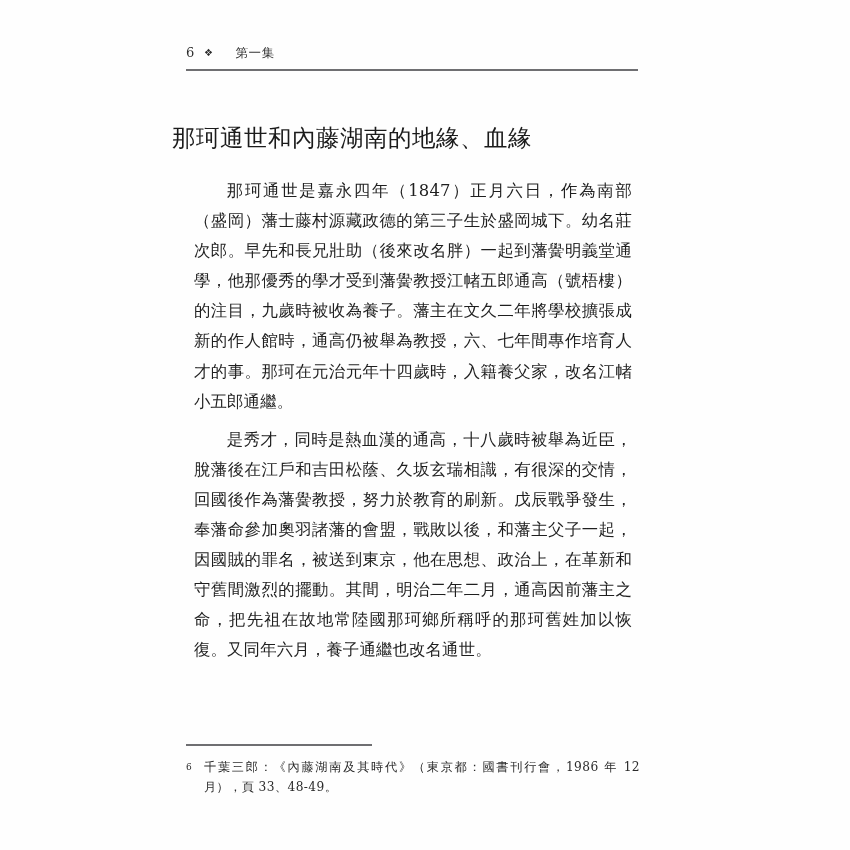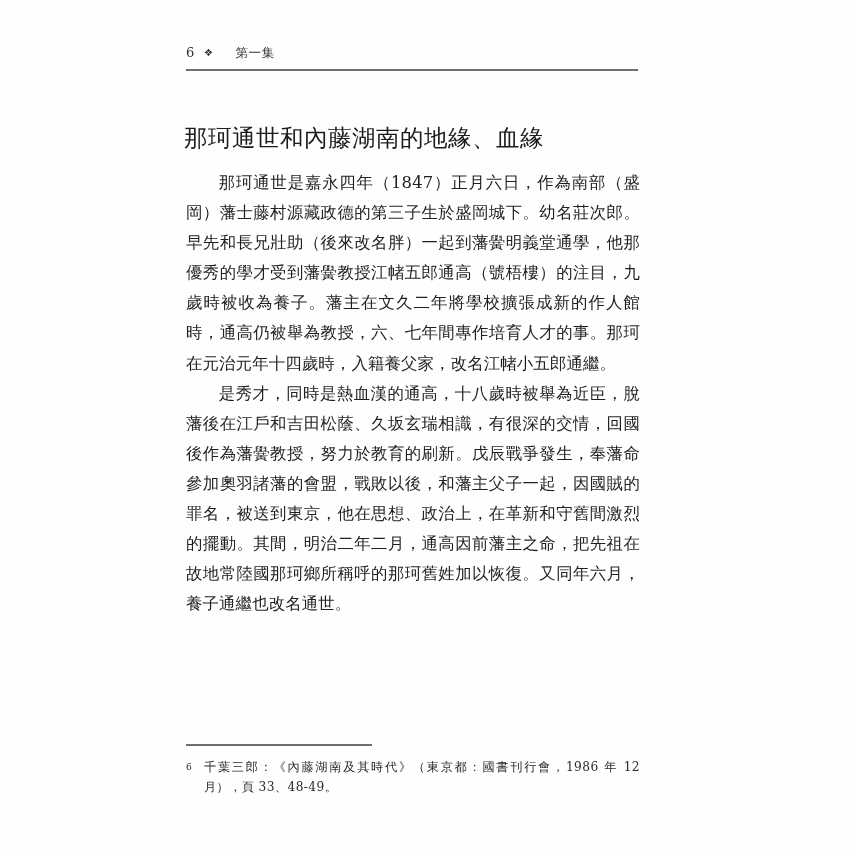--- a/index.html
+++ b/index.html
@@ -63,39 +63,39 @@
   .rh-rule {
     margin-top: 7px;
     height: 2px;
     background: #6f6f72;
     width: 452px;
   }
 
   
   .section-title {
     position: absolute;
-    left: 184px;
+    left: 172px;
     top: 106px;
     font-family: "DejaVu Sans", "Liberation Sans", sans-serif;
     font-size: 23.5px;
     font-weight: 400;
     letter-spacing: 0.5px;
     color: #1b1b1b;
     white-space: nowrap;
   }
 
   
   .body-text {
     position: absolute;
     left: 186px;
     top: 168px;
     width: 454px;
   }
   .para {
-    margin: 0;
+    margin: 8px;
     font-size: 16.4px;
     line-height: 30.1px;
     text-align: justify;
     text-align-last: left;
     text-justify: inter-ideograph;
     color: #1f1f1f;
     letter-spacing: 0.15px;
     word-break: break-all;
   }
   .para.indent {

